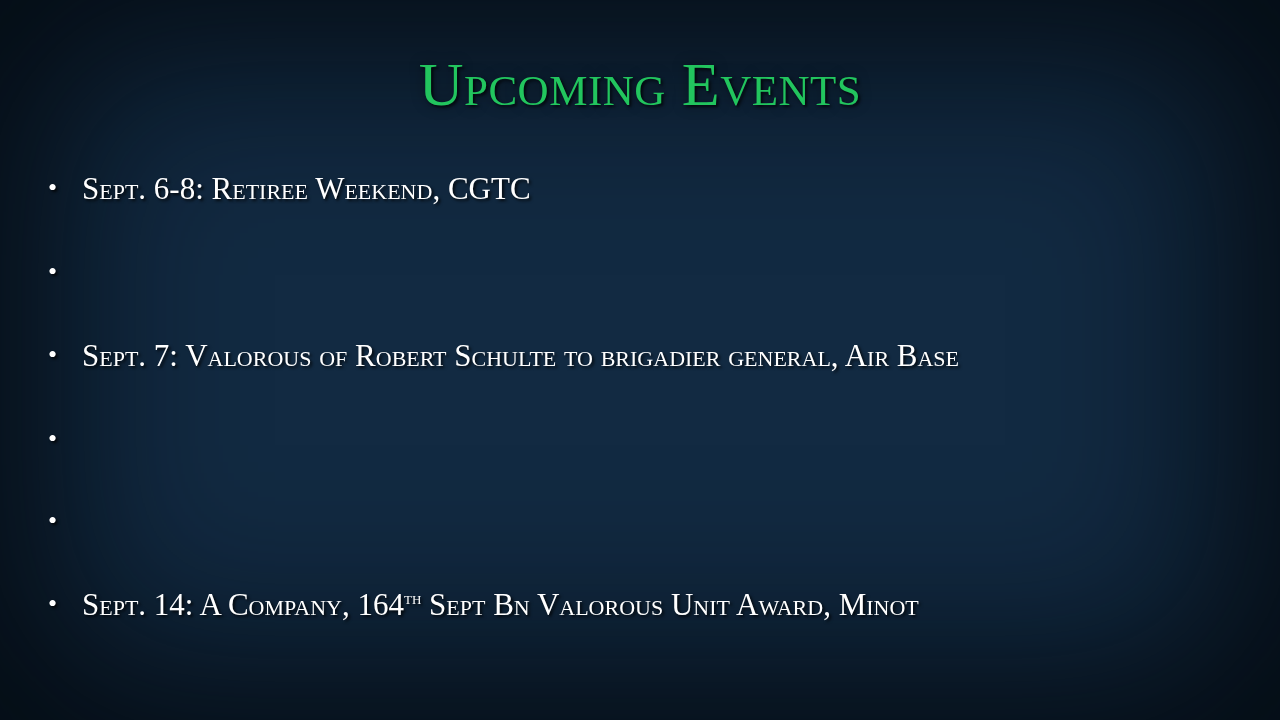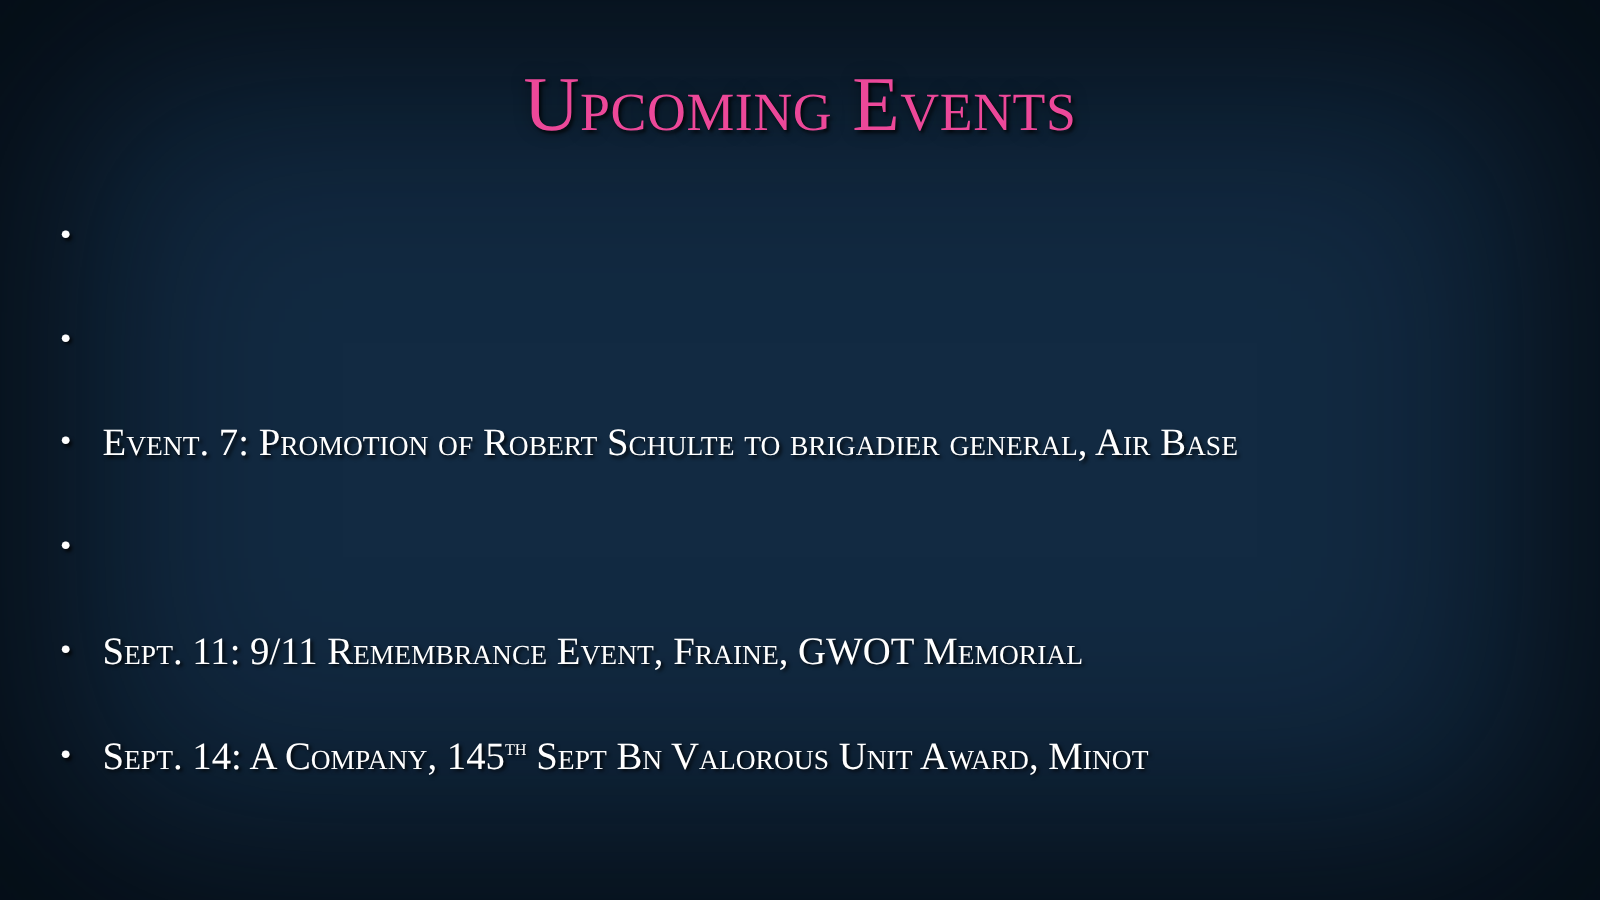--- a/index.html
+++ b/index.html
@@ -41,21 +41,21 @@
     pointer-events: none;
     box-shadow: inset 0 0 180px 60px rgba(2,7,12,0.85);
   }
 
   .title {
     position: absolute;
     left: 0;
     right: 0;
     top: 52px;
     text-align: center;
-    color: #ec4899;
+    color: #22c55e;
     font-size: 62px;
     line-height: 1.05;
     font-variant: small-caps;
     letter-spacing: 0.5px;
     text-shadow: 2px 2px 3px rgba(0,0,0,0.75), 0 0 14px rgba(0,0,0,0.4);
     z-index: 3;
   }
 
   .bullets {
     position: absolute;
@@ -100,41 +100,41 @@
 <body>
 
 <div class="slide">
 
   <div class="title">Upcoming Events</div>
 
   <ul class="bullets">
 
     <li class="bullet">
       <span class="bullet-mark">•</span>
+      <span class="bullet-text">Sept. 6-8:  Retiree Weekend, CGTC</span>
     </li>
 
     <li class="bullet">
       <span class="bullet-mark">•</span>
     </li>
 
     <li class="bullet">
       <span class="bullet-mark">•</span>
-      <span class="bullet-text">Event. 7:  Promotion of Robert Schulte to brigadier general, Air Base</span>
+      <span class="bullet-text">Sept. 7:  Valorous of Robert Schulte to brigadier general, Air Base</span>
     </li>
 
     <li class="bullet">
       <span class="bullet-mark">•</span>
     </li>
 
     <li class="bullet">
       <span class="bullet-mark">•</span>
-      <span class="bullet-text">Sept. 11:  9/11 Remembrance Event, Fraine, GWOT Memorial</span>
     </li>
 
     <li class="bullet">
       <span class="bullet-mark">•</span>
       <span class="bullet-text">
-        <span>Sept. 14:  A Company, 145</span><sup>th</sup><span> Sept Bn Valorous Unit Award, Minot</span>
+        <span>Sept. 14:  A Company, 164</span><sup>th</sup><span> Sept Bn Valorous Unit Award, Minot</span>
       </span>
     </li>
 
   </ul>
 </div>
 
 </body></html>

